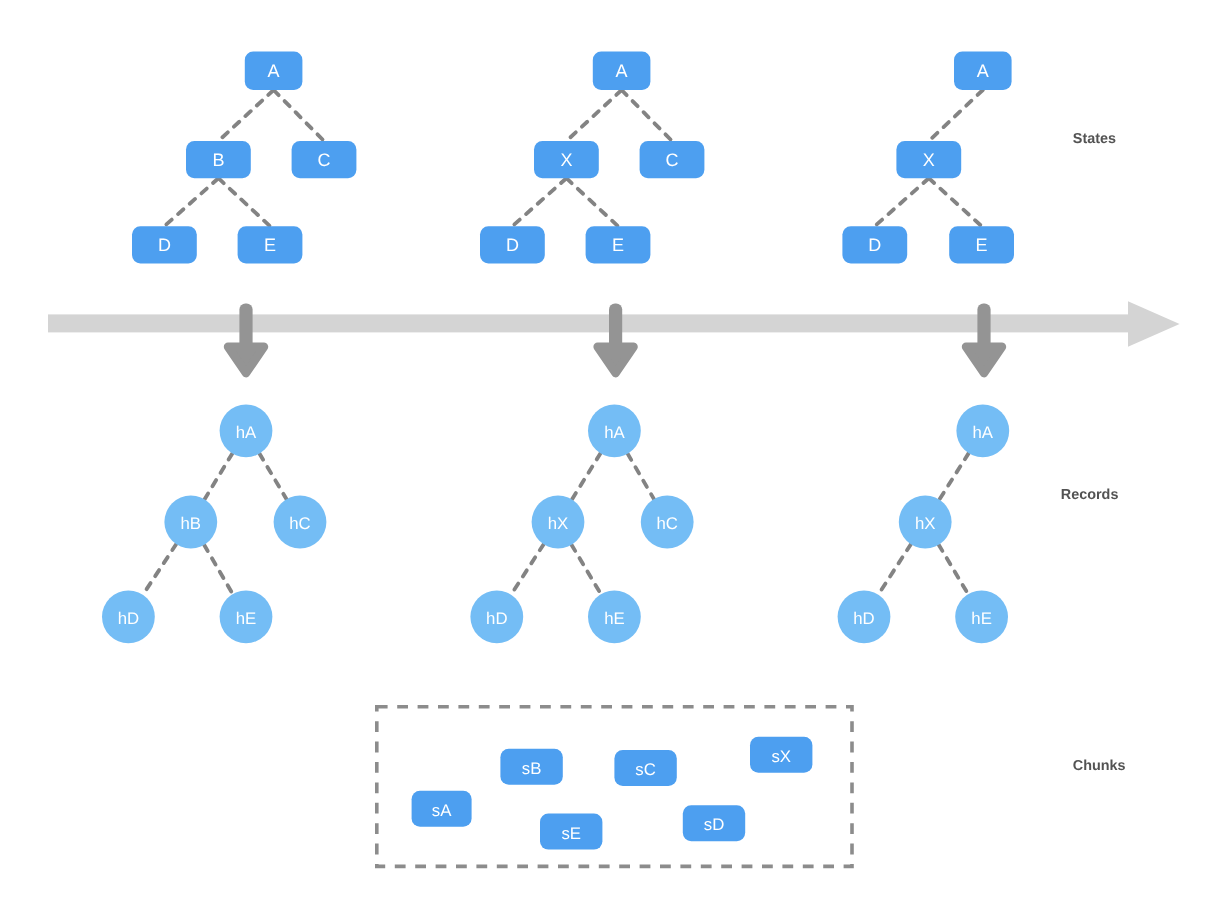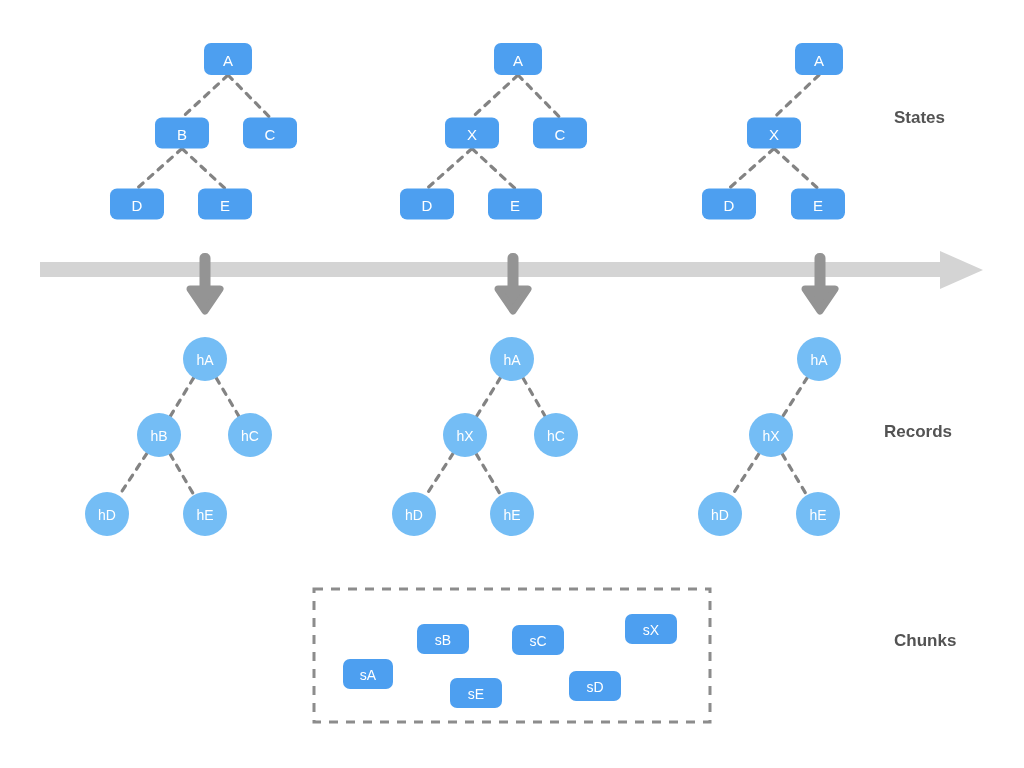--- a/index.html
+++ b/index.html
@@ -72,21 +72,21 @@
   }
   .chunks-box {
     fill: none;
     stroke: #8c8c8c;
     stroke-width: 3;
     stroke-dasharray: 9 8;
   }
   .side-label {
     position: absolute;
     font-family: "Liberation Sans", sans-serif;
-    font-size: 17px;
+    font-size: 12px;
     font-weight: bold;
     color: #535353;
     white-space: nowrap;
   }
 </style>
 </head>
 <body>
 
 <div id="stage">
   <svg id="canvas" viewBox="0 0 1024 768" xmlns="http://www.w3.org/2000/svg">
@@ -271,15 +271,15 @@
           <text x="476" y="694" class="chunk-label">sE</text>
         </g>
         <g>
           <rect x="625" y="614" width="52" height="30" rx="7" ry="7" class="chunk-rect"></rect>
           <text x="651" y="630" class="chunk-label">sX</text>
         </g>
       </g>
   </svg>
 
   <div class="side-label" style="left:894px; top:108px;">States</div>
-  <div class="side-label" style="left:884px; top:422px;">Records</div>
+  <div class="side-label" style="left:884px; top:405px;">Records</div>
   <div class="side-label" style="left:894px; top:631px;">Chunks</div>
 </div>
 
 </body></html>

